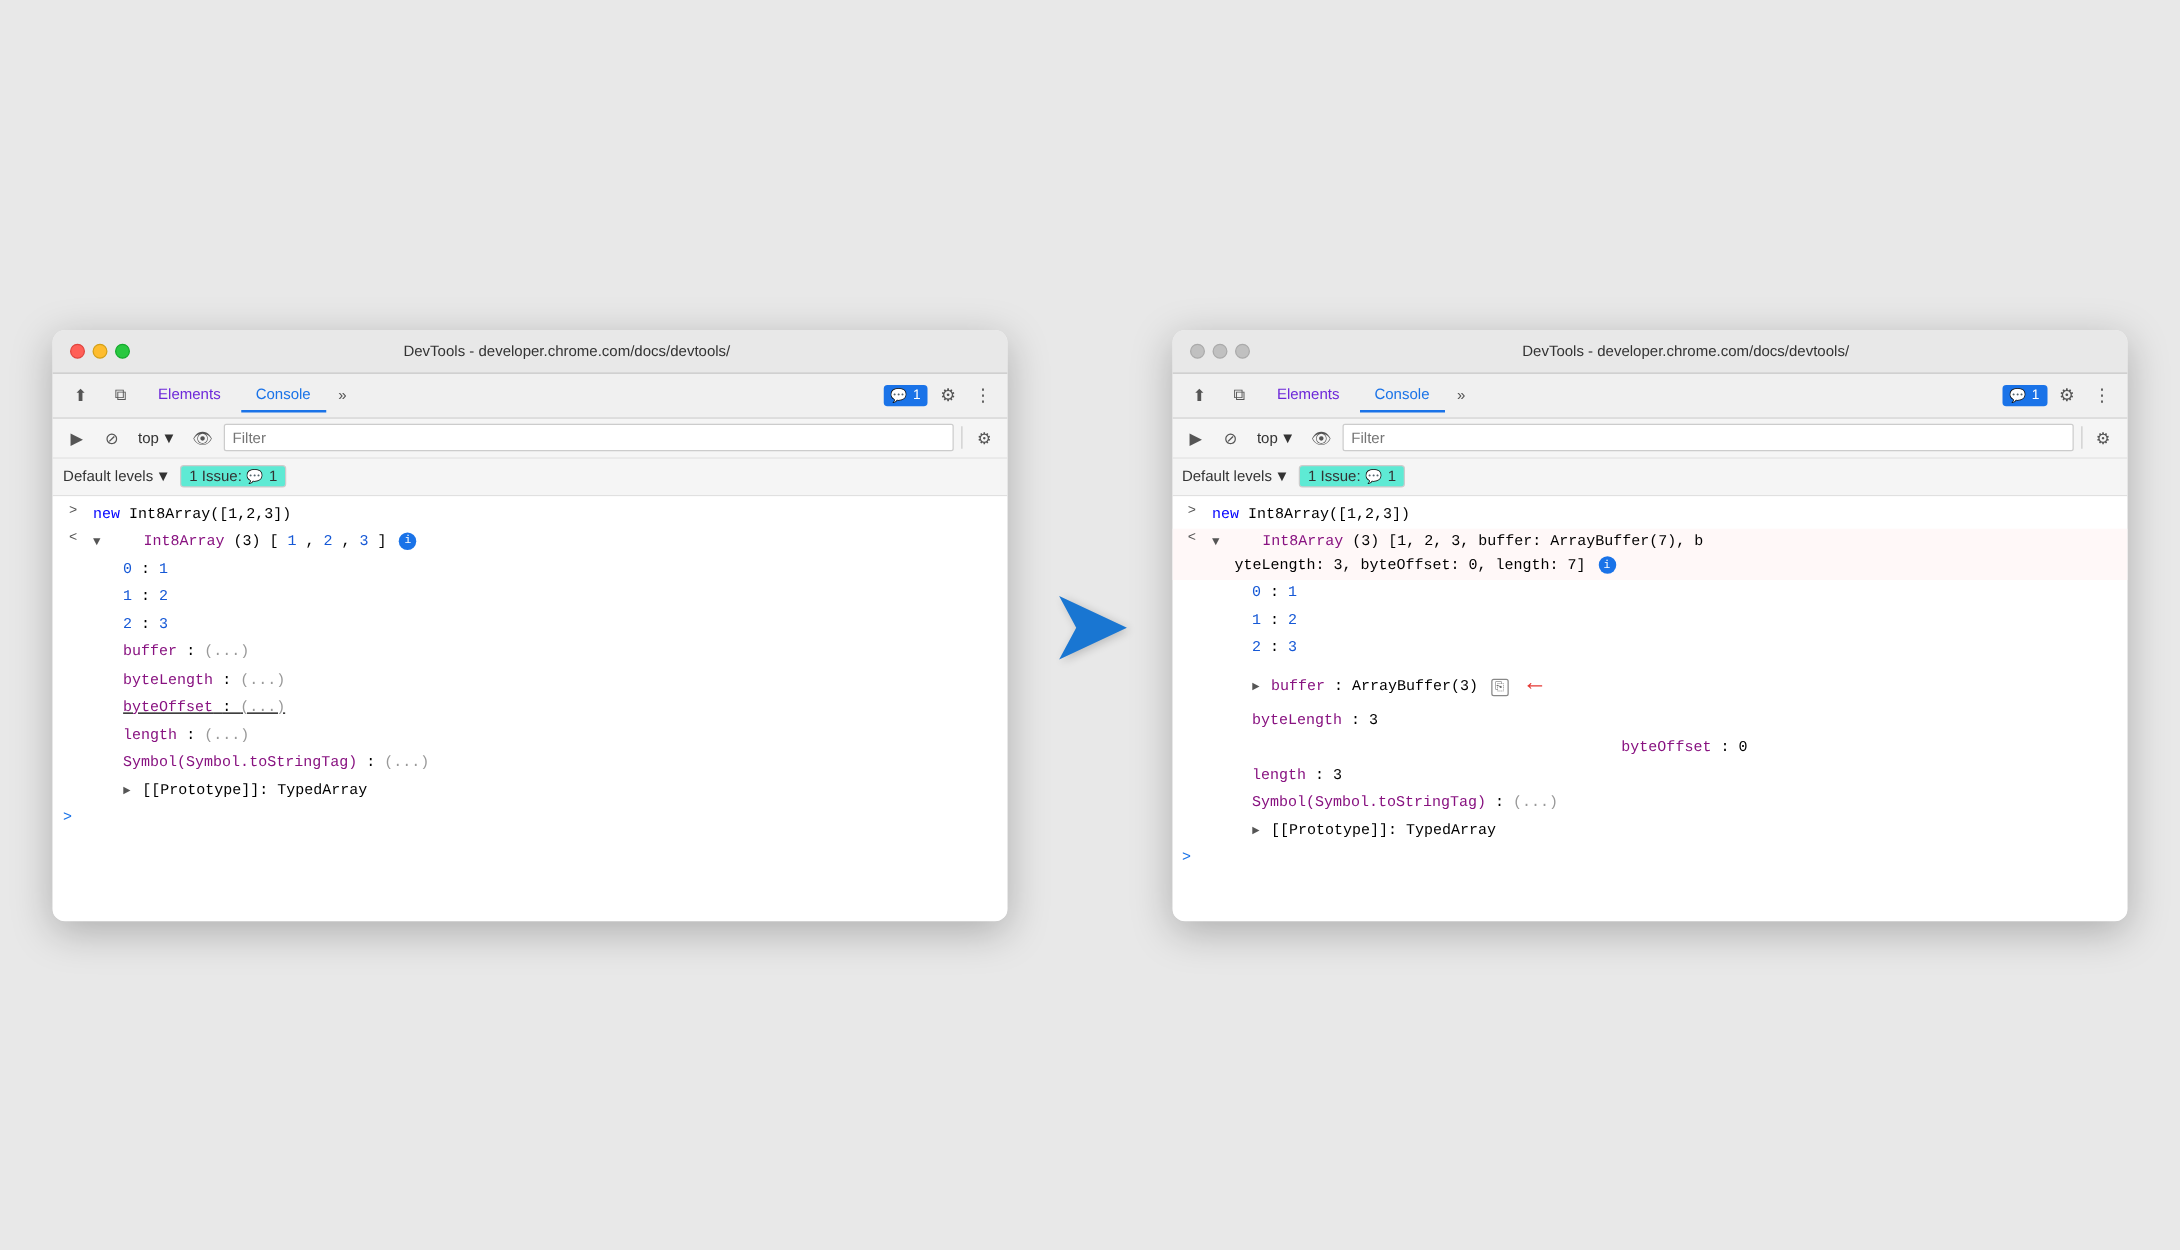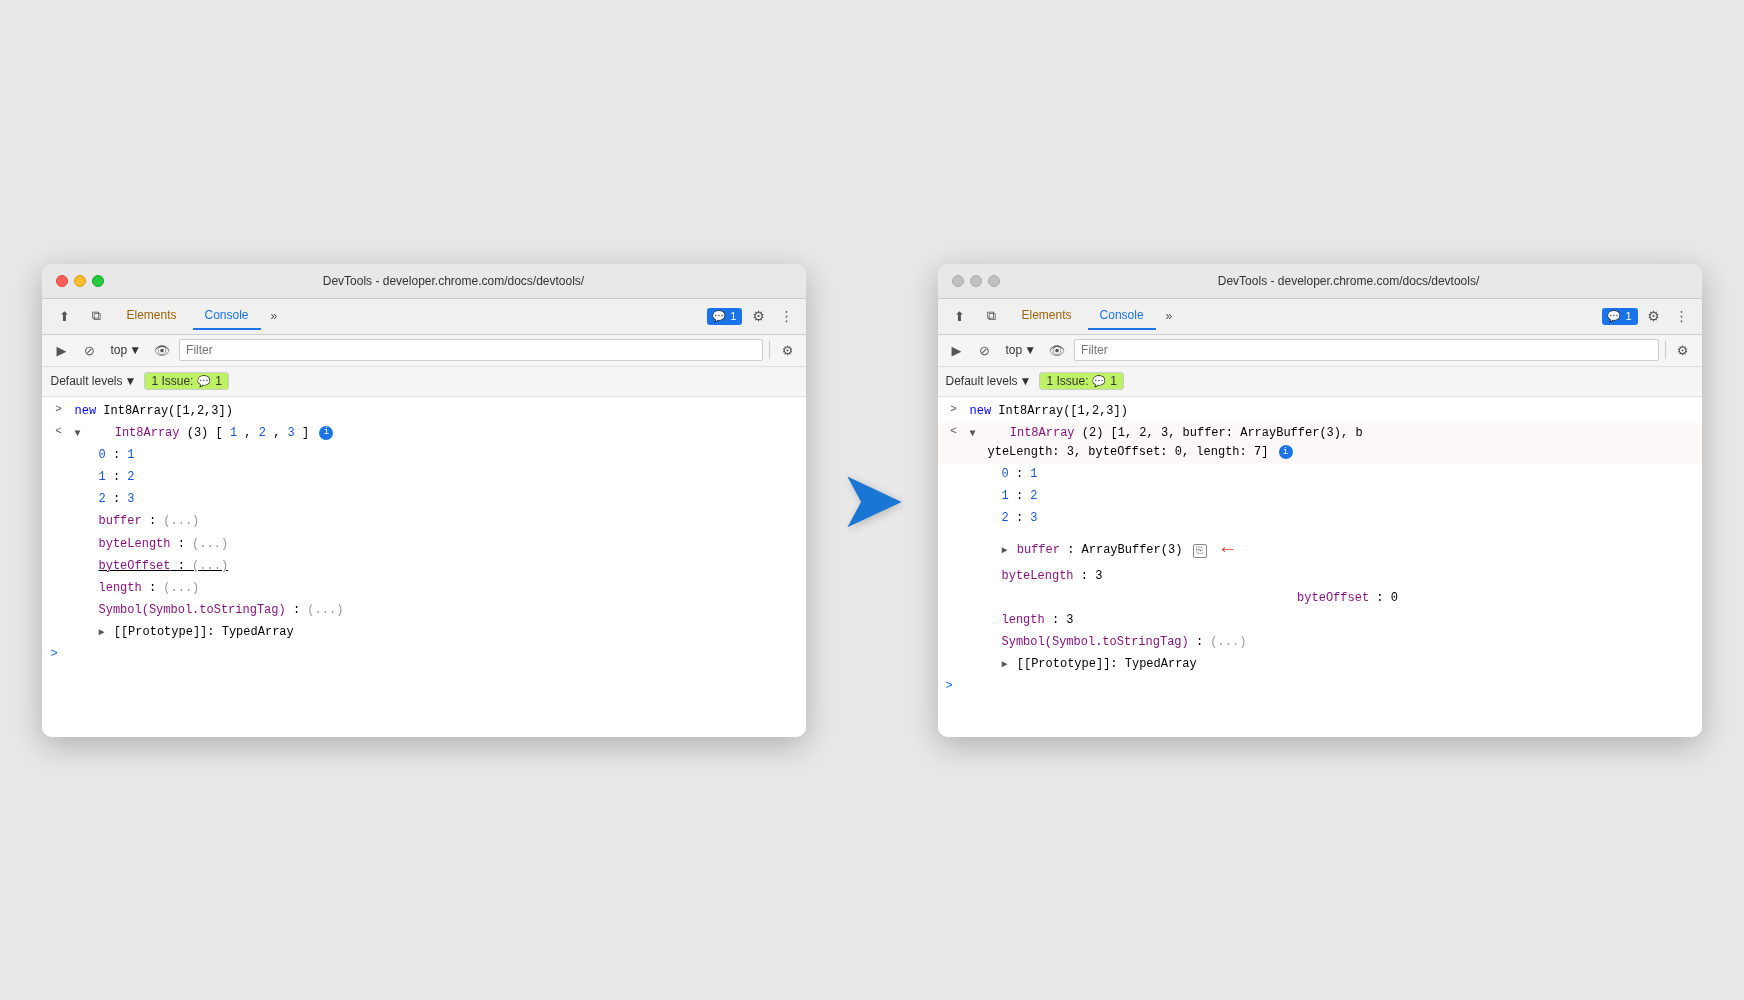--- a/index.html
+++ b/index.html
@@ -71,21 +71,21 @@
       align-items: center;
       justify-content: center;
       cursor: pointer;
       border-radius: 3px;
       color: #555;
       font-size: 13px;
     }
     .tab-item {
       padding: 6px 12px;
       font-size: 12px;
-      color: #a16207;
+      color: #6d28d9;
       cursor: pointer;
       border-bottom: 2px solid transparent;
     }
     .tab-item.active {
       color: #1a73e8;
       border-bottom: 2px solid #1a73e8;
     }
     .tab-more {
       font-size: 12px;
       color: #555;
@@ -179,21 +179,21 @@
     }
     .issue-badge {
       display: flex;
       align-items: flex-end;
       gap: 4px;
       border: 1px solid #ccc;
       border-radius: 3px;
       padding: 1px 6px;
       font-size: 12px;
       color: #333;
-      background: #bef264;
+      background: #5eead4;
     }
     .issue-icon {
       color: #1a73e8;
       font-size: 11px;
     }
     
     .console-output {
       background: white;
       padding: 4px 0;
       font-family: 'Menlo', 'Monaco', 'Courier New', monospace;
@@ -508,21 +508,21 @@
           </div>
         </div>
 
         <div class="console-line highlighted-line" style="position:relative;">
           <div class="line-gutter">
             <span class="line-arrow expand">&lt;</span>
           </div>
           <div class="line-content">
             <span class="expand-triangle">▼</span>
             <span class="kw-purple">Int8Array</span>
-            <span>(2) [1, 2, 3, buffer: ArrayBuffer(3), b</span><br>
+            <span>(3) [1, 2, 3, buffer: ArrayBuffer(7), b</span><br>
             <span style="padding-left:18px;">yteLength: 3, byteOffset: 0, length: 7] </span>
             <span class="info-icon">i</span>
           </div>
 
         </div>
 
         <div class="console-line">
           <div class="line-gutter"></div>
           <div class="line-content" style="padding-left:32px;">
             <span class="num-blue">0</span>

